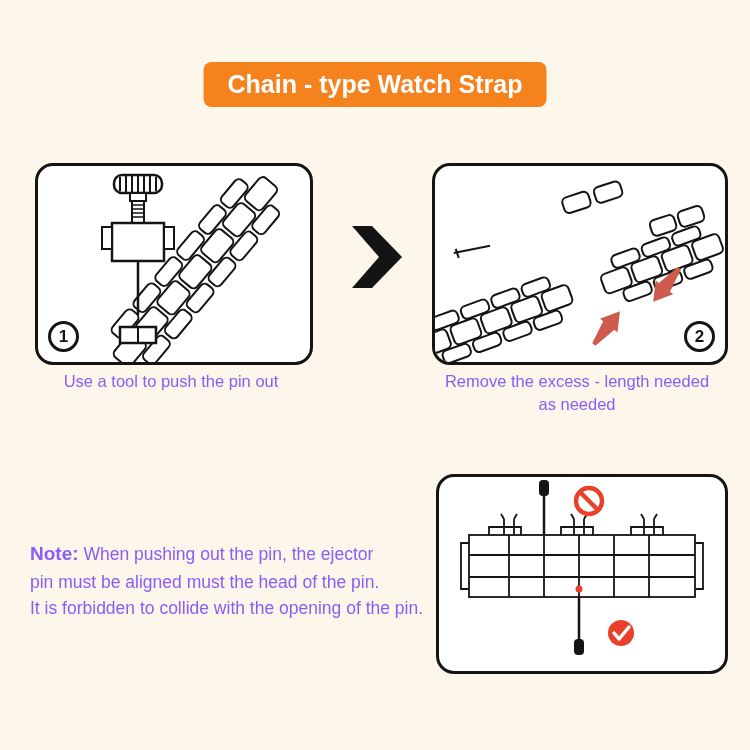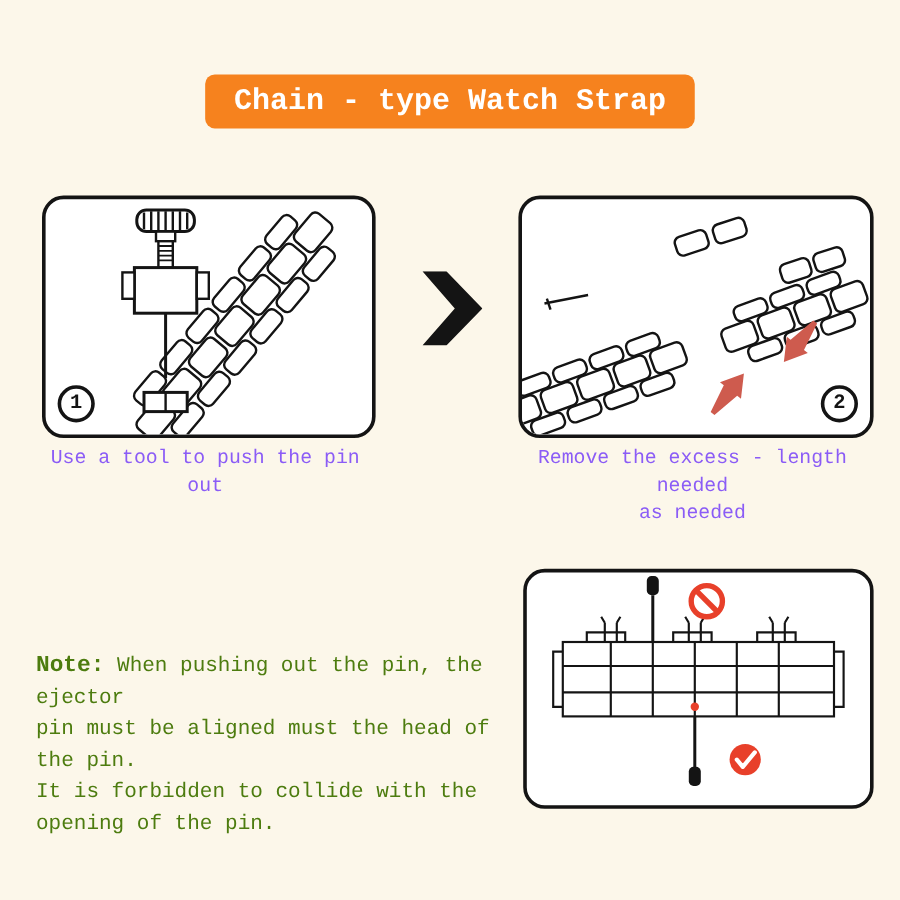--- a/index.html
+++ b/index.html
@@ -1,20 +1,20 @@
 <!DOCTYPE html>
 <html><head>
 <meta charset="utf-8">
 <style>
   html,body{margin:0;padding:0;}
   .page{
     position:relative;
     width:750px;height:750px;
     background:#FCF7EA;
-    font-family:Liberation Mono, monospace;
+    font-family:Liberation Sans, sans-serif;
     overflow:hidden;
   }
   .title-banner{
     position:absolute;top:62px;left:50%;transform:translateX(-50%);
     background:#F6821E;color:#FFFFFF;
     padding:8px 24px;border-radius:8px;
     font-size:25px;font-weight:bold;white-space:nowrap;
   }
   .panel{
     position:absolute;background:#FFFFFF;
@@ -33,21 +33,21 @@
     font-size:17px;font-weight:bold;z-index:2;
   }
   .badge-left{left:10px;bottom:10px;}
   .badge-right{right:10px;bottom:10px;}
   .chevron{position:absolute;left:352px;top:226px;width:50px;height:62px;}
   .caption{position:absolute;color:#8b5cf6;font-size:16.5px;text-align:center;line-height:1.4;}
   .caption-1{left:35px;top:370px;width:272px;}
   .caption-2{left:432px;top:370px;width:290px;}
   .note{
     position:absolute;left:30px;top:540px;width:420px;
-    color:#4d7c0f;font-size:17.5px;line-height:1.5;
+    color:#8b5cf6;font-size:17.5px;line-height:1.5;
   }
   .note-label{font-weight:bold;font-size:19px;}
 </style>
 </head>
 <body>
 
 <div class="page">
 
   <div class="title-banner">
     <span>Chain - type Watch Strap</span>

